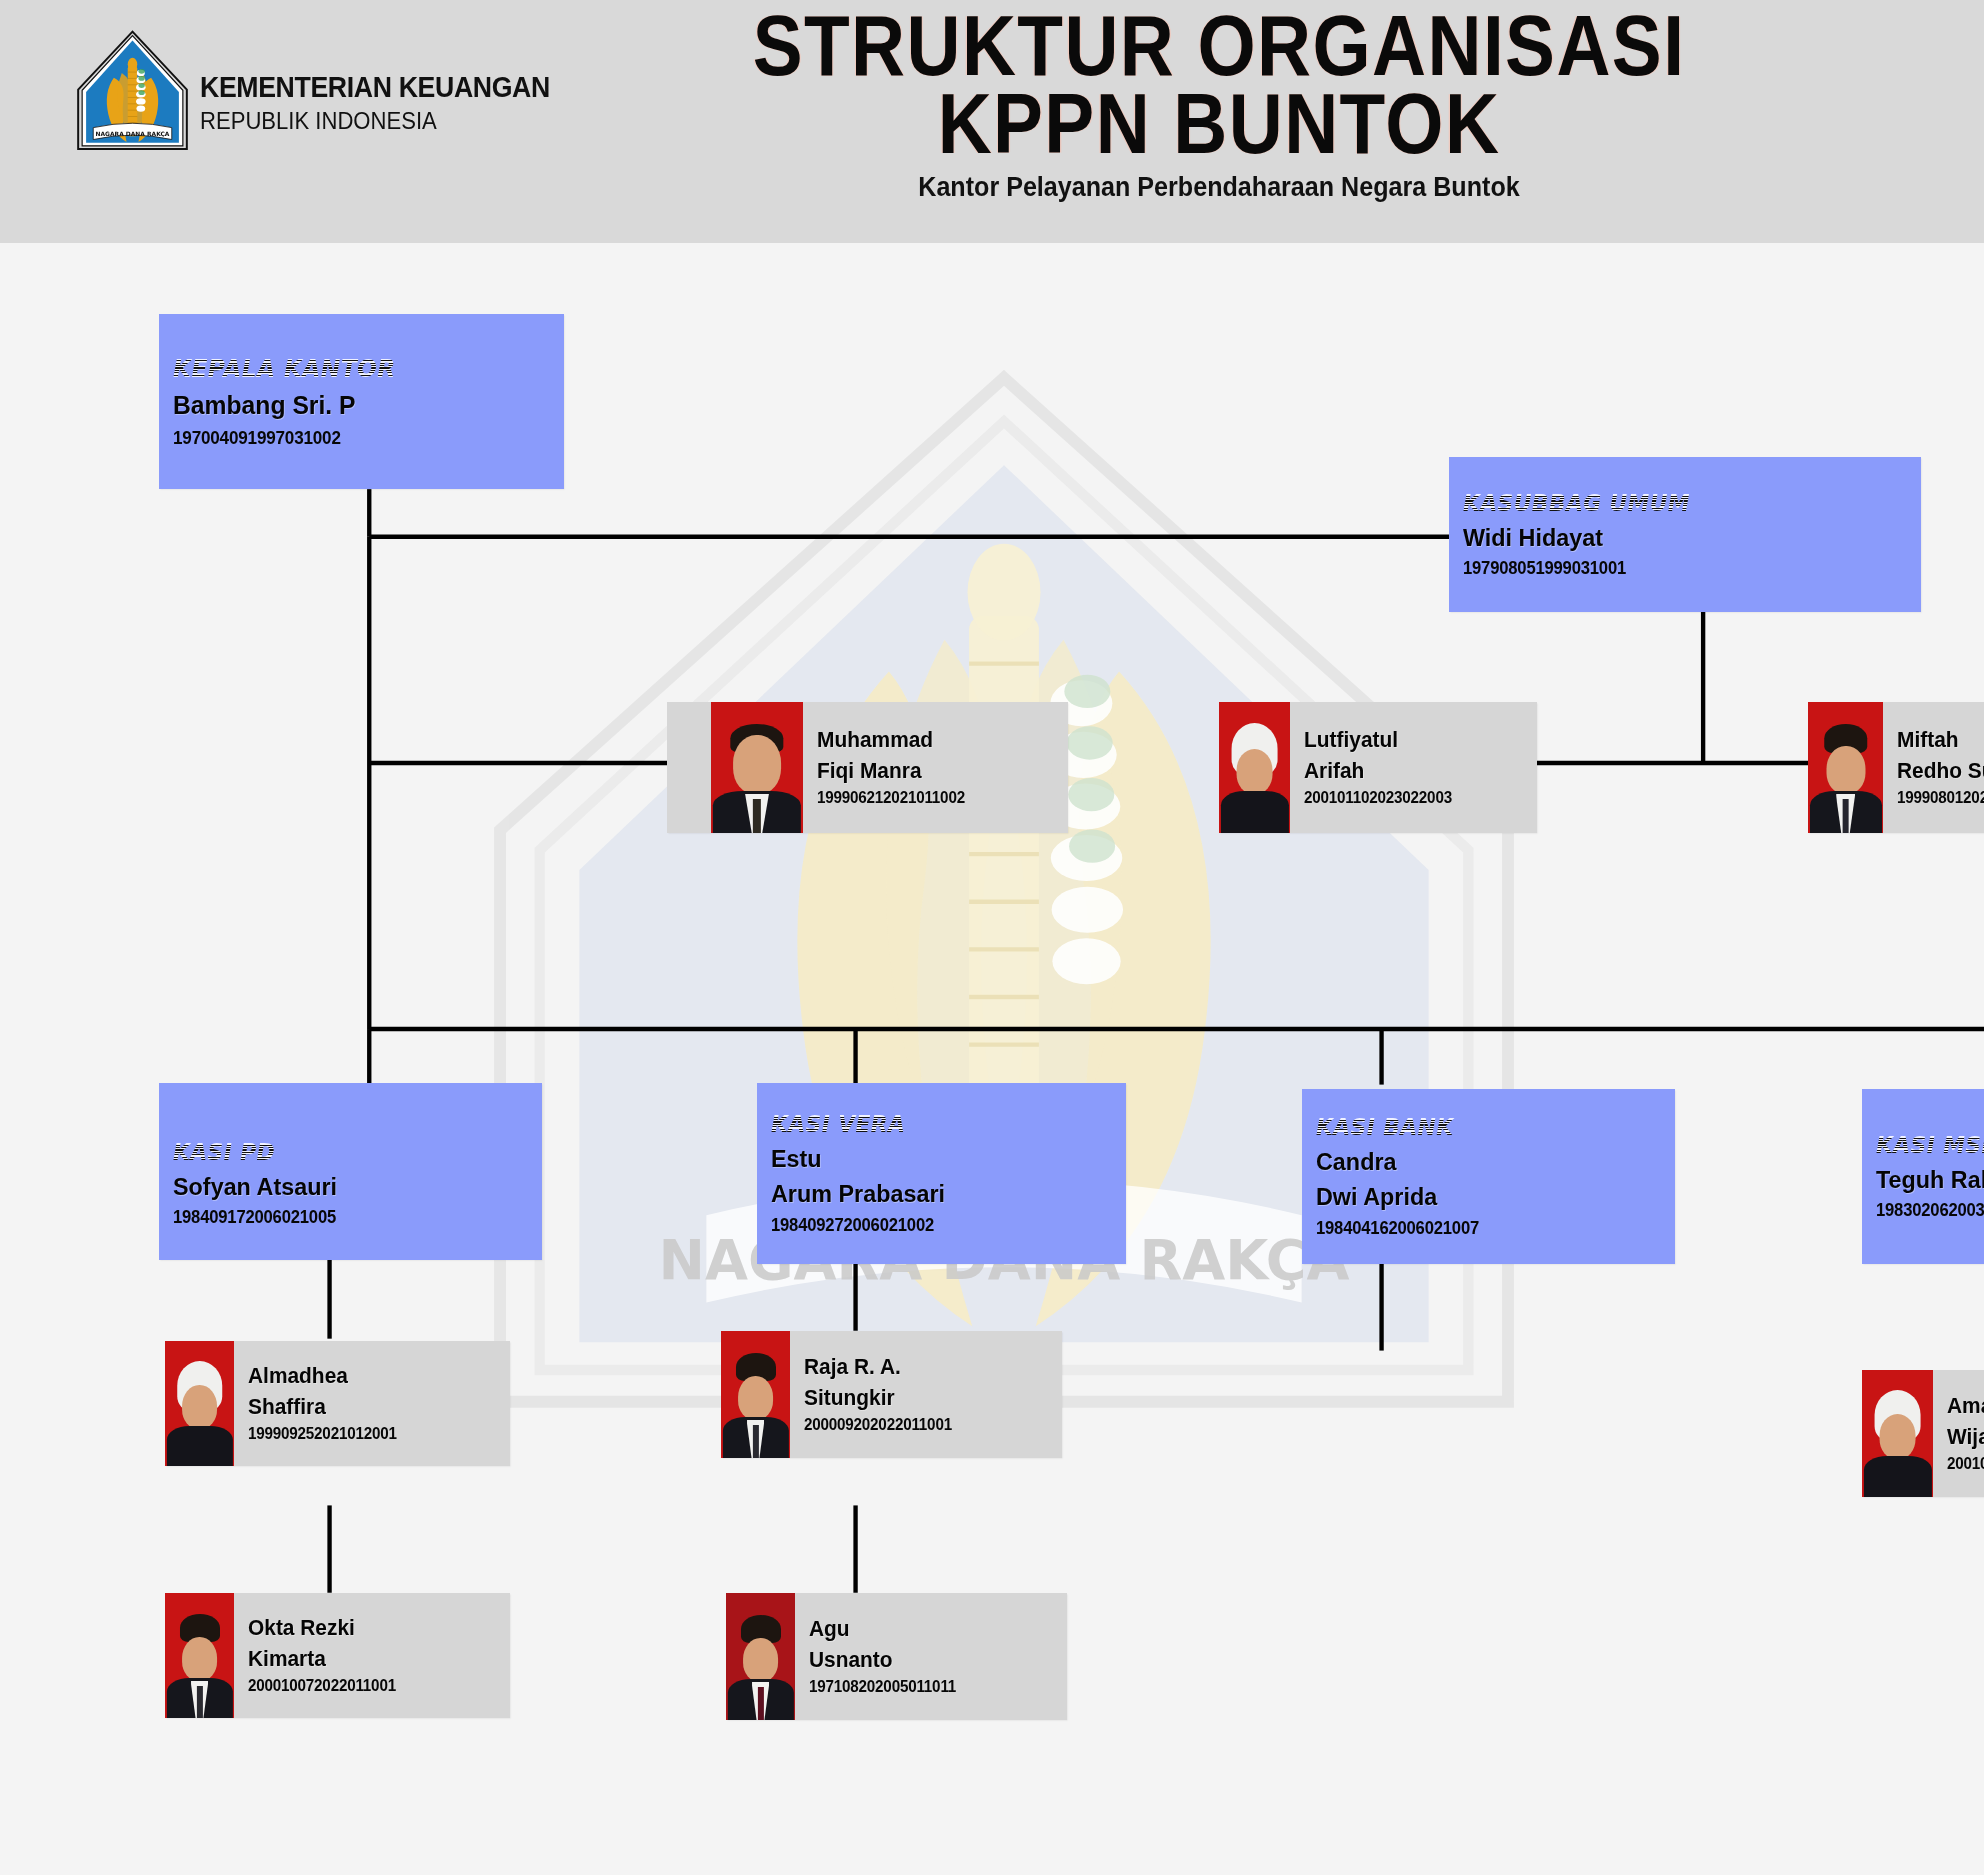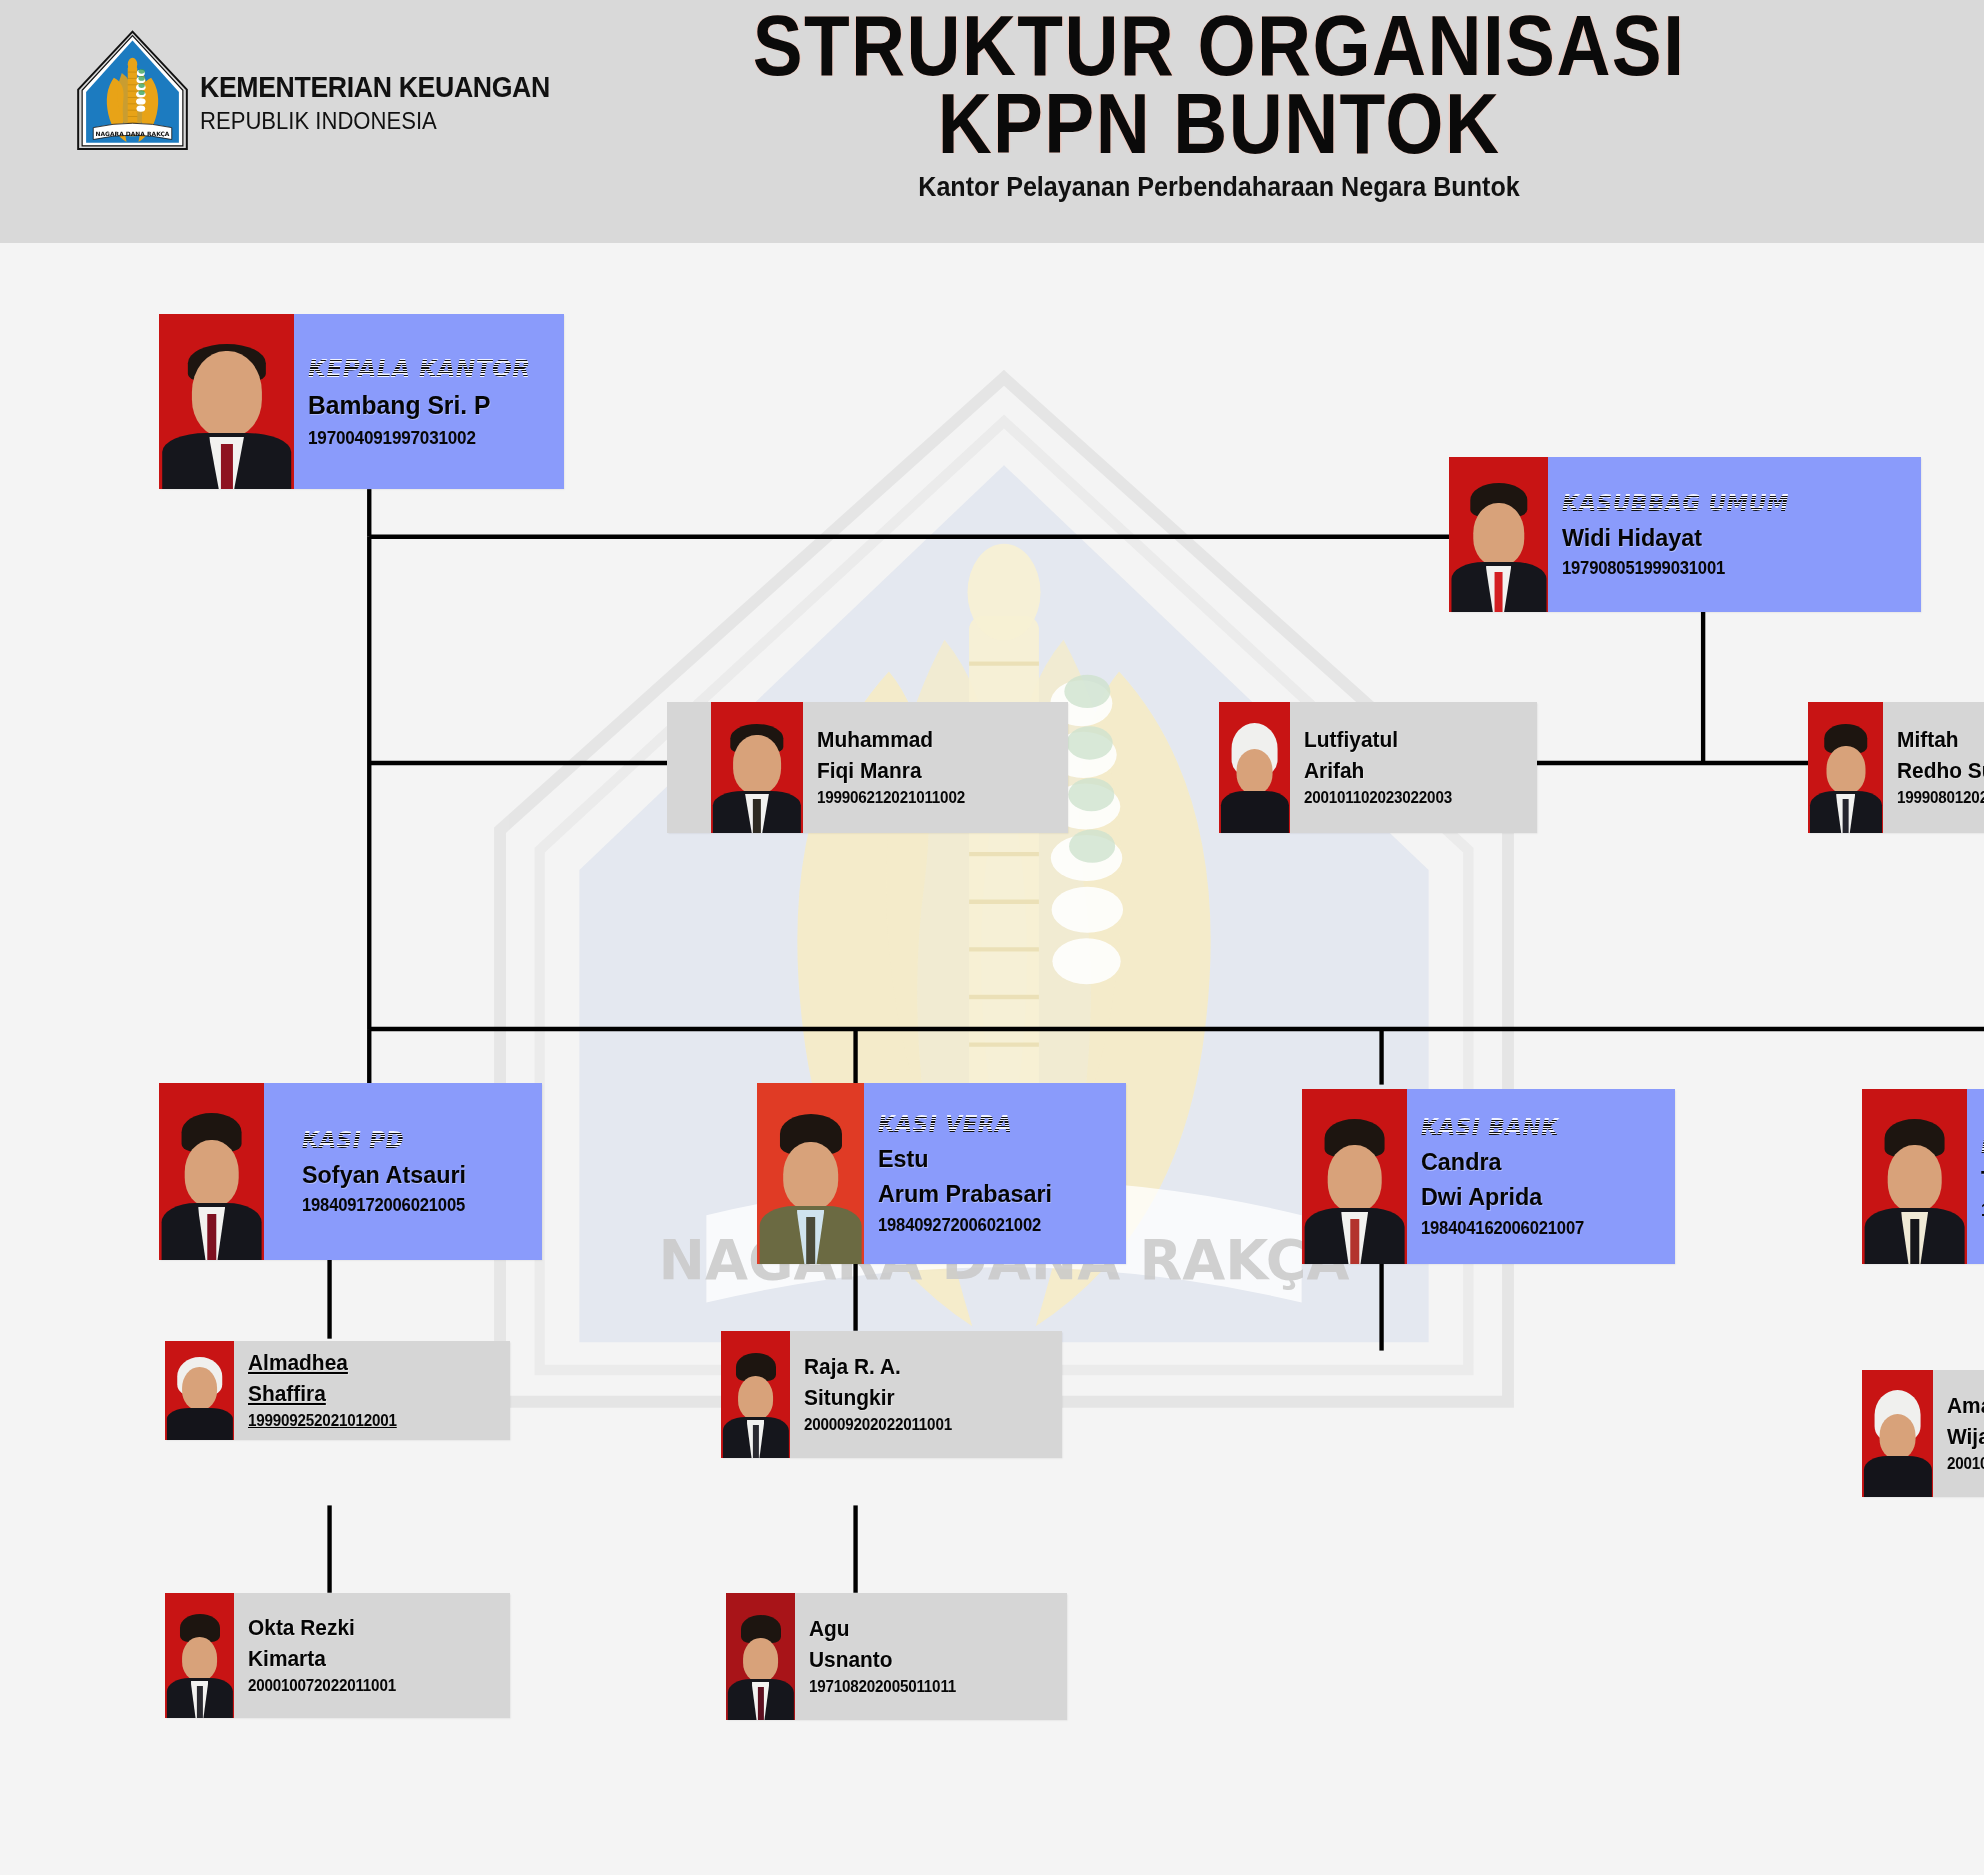--- a/index.html
+++ b/index.html
@@ -65,21 +65,21 @@
 
   
   .lines { position: absolute; left: 0; top: 0; width: 2438px; height: 1632px; z-index: 5; }
 
   
   .card {
     position: absolute; z-index: 20;
     display: flex; align-items: stretch;
     box-shadow: 0.8px 0.8px 1.6px rgba(0,0,0,0.10);
   }
-  .card.lead { background: #8a9bfb; }
+  .card.lead { background: #8a9bfb; flex-direction: column; }
   .card.staff { background: #d6d6d6; }
 
   .photo {
     flex: 0 0 auto; position: relative; overflow: hidden;
     background: #c81414;
   }
   .photo .head {
     position: absolute; left: 50%; bottom: 30%;
     width: 52%; aspect-ratio: 1/1.22;
     transform: translateX(-50%);
@@ -379,21 +379,21 @@
       <div class="shirt"></div>
         <div class="tie" style="background:#7e1020;"></div>
     </div>
     <div class="info">
       <div class="role">KASI PD</div>
       <div class="pname">Sofyan Atsauri</div>
       <div class="nip">198409172006021005</div>
     </div>
   </div>
 
-  <div class="card staff lvl3" style="left:165px; top:1098px; width:345px; height:99px;text-decoration:underline;">
+  <div class="card staff lvl3" style="left:165px; top:1098px; width:345px; height:125px;">
     <div class="photo hijab" style="width:69px;">
       <div class="hair"></div>
         <div class="head"></div>
         <div class="body"></div>
     </div>
     <div class="info">
       <div class="pname">Almadhea</div>
       <div class="pname">Shaffira</div>
       <div class="nip">199909252021012001</div>
     </div>

